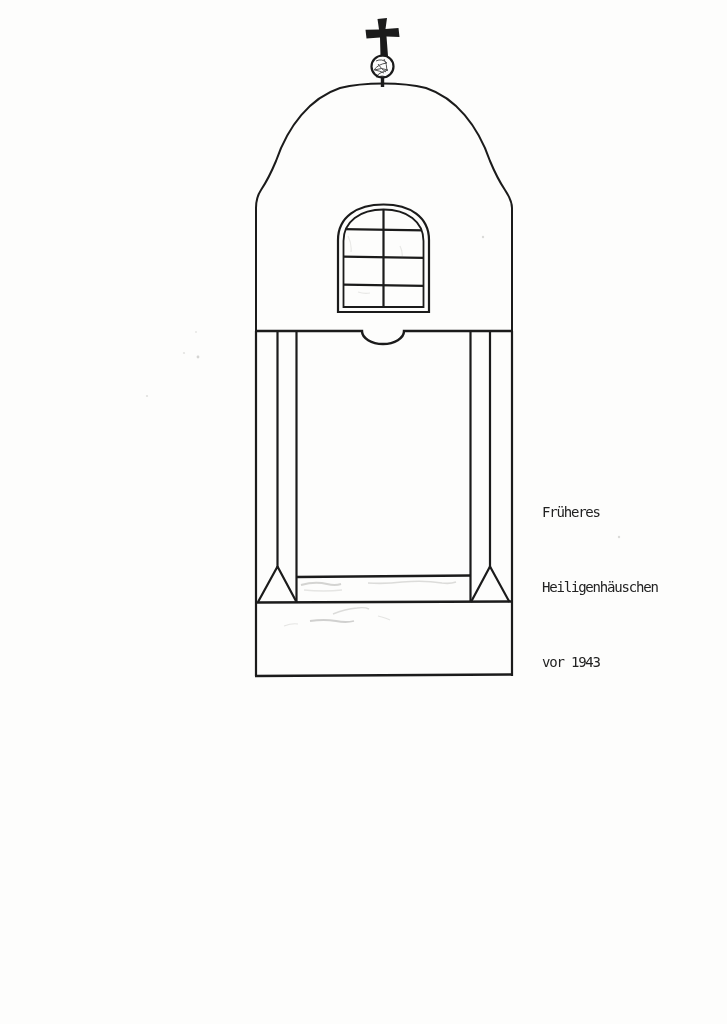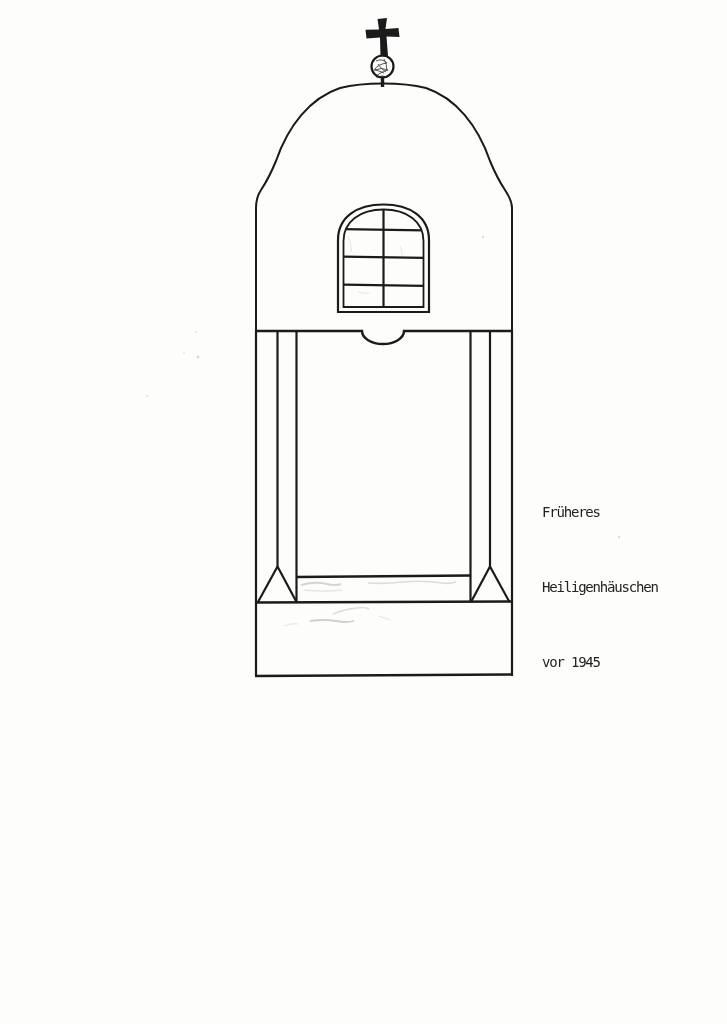--- a/index.html
+++ b/index.html
@@ -117,16 +117,16 @@
         <circle cx="99" cy="396" r="1.1" opacity="0.25"></circle>
         <circle cx="571" cy="537" r="1.2" opacity="0.3"></circle>
         <circle cx="435" cy="237" r="1.2" opacity="0.3"></circle>
       </g>
     </g>
   </svg>
 
   <div class="caption">
     <div class="cap-line">Früheres</div>
     <div class="cap-line">Heiligenhäuschen</div>
-    <div class="cap-line">vor 1945</div>
+    <div class="cap-line">vor 1943</div>
   </div>
 
 </div>
 
 </body></html>

